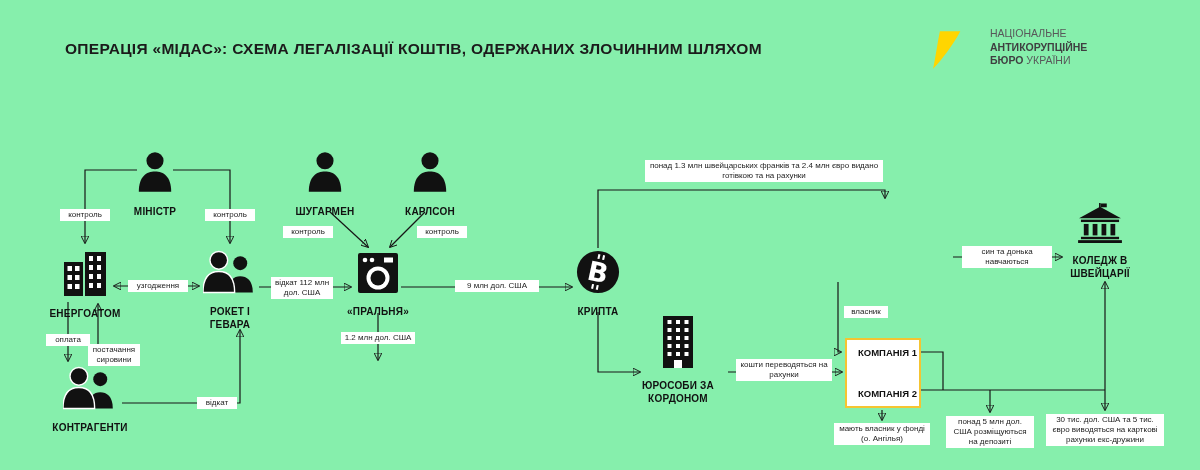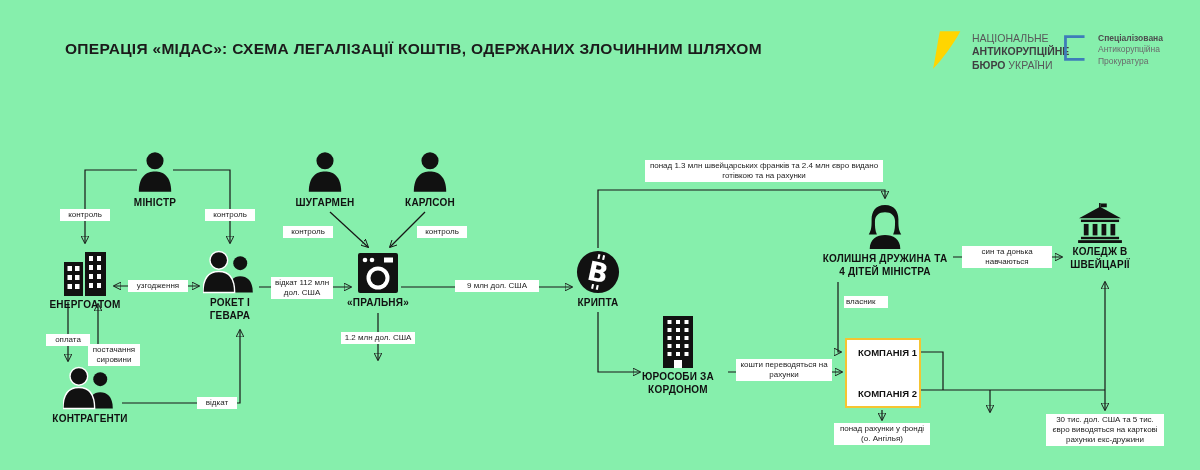--- a/index.html
+++ b/index.html
@@ -4,36 +4,36 @@
 <style>
   * { margin:0; padding:0; box-sizing:border-box; }
   html,body { background:#ffffff; }
   body { font-family:"Liberation Sans","DejaVu Sans",sans-serif; color:#161616; }
   .stage { position:relative; width:1200px; height:470px; background:#86efac; overflow:hidden; }
 
   .page-title { position:absolute; left:65px; top:40px; font-size:15.5px; font-weight:bold;
                 letter-spacing:.3px; color:#1b1b1b; white-space:nowrap; }
 
   
-  .logo { position:absolute; display:flex; align-items:center; gap:10px; }
+  .logo { position:absolute; display:flex; align-items:flex-start; gap:28px; }
   .logo-nabu { left:928px; top:27px; }
   .logo-sap  { left:1062px; top:33px; }
   .nabu-text { font-size:10.5px; line-height:1.3; color:#58585a; }
   .nabu-text .b { font-weight:bold; color:#3f3f41; }
   .sap-text { font-size:8.5px; line-height:1.3; color:#6a6a6c; }
   .sap-text .b { font-weight:bold; color:#4c4c4e; }
 
   
   svg.wires { position:absolute; left:0; top:0; z-index:1; }
   svg.wires path { stroke:#161616; stroke-width:1.2; fill:none; }
 
   
   .node { position:absolute; z-index:2; display:flex; flex-direction:column; align-items:center; }
   .node .icon { line-height:0; }
-  .nlabel { margin-top:3px; font-size:10px; font-weight:bold; text-align:center;
+  .nlabel { margin-top:12px; font-size:10px; font-weight:bold; text-align:center;
             line-height:1.25; letter-spacing:.2px; color:#111; }
 
   
   .elabel { position:absolute; z-index:3; font-size:8px; line-height:1.25; color:#1c1c1c;
             text-align:center; background:#fff; padding:1px 2px; }
 
   
   .companies { position:absolute; z-index:2; left:845px; top:338px; width:76px; height:70px;
                border:2px solid #F5C431; background:#fff; display:flex; flex-direction:column;
                justify-content:space-between; padding:7px 2px; }
@@ -82,32 +82,20 @@
         <path d="M14 2 L38 2 C30 17 17 35 6 46 C9 32 11 16 14 2 Z" fill="#FFD500"></path>
       </svg>
     </span>
     <div class="nabu-text">
       <div>НАЦІОНАЛЬНЕ</div>
       <div class="b">АНТИКОРУПЦІЙНЕ</div>
       <div><span class="b">БЮРО</span><span> УКРАЇНИ</span></div>
     </div>
   </div>
 
-  <div class="logo logo-sap">
-    <span class="icon">
-      <svg width="26" height="30" viewBox="0 0 30 32">
-        <path d="M26 3 H4 V29 H26" stroke="#3E7CB9" stroke-width="3.2" fill="none"></path>
-      </svg>
-    </span>
-    <div class="sap-text">
-      <div class="b">Спеціалізована</div>
-      <div>Антикорупційна</div>
-      <div>Прокуратура</div>
-    </div>
-  </div>
 
   <div class="node" style="left:110px;top:150px;width:90px">
     <span class="icon">
       <svg width="36" height="44" viewBox="0 0 40 44">
           <g fill="#111">
             <circle cx="20" cy="9.5" r="9.5"></circle>
             <path d="M2 44 C2 27 10.5 21.5 20 21.5 C29.5 21.5 38 27 38 44 Z"></path>
           </g>
         </svg>
     </span>
@@ -249,31 +237,20 @@
           <rect x="6.5" y="36" width="4" height="4"></rect>
             <rect x="15" y="36" width="4" height="4"></rect>
             <rect x="23.5" y="36" width="4" height="4"></rect>
           <rect x="13" y="44" width="8" height="8"></rect>
         </g>
       </svg>
     </span>
     <div class="nlabel">ЮРОСОБИ ЗА КОРДОНОМ</div>
   </div>
 
-  <div class="node" style="left:819px;top:202px;width:132px">
-    <span class="icon">
-      <svg width="44" height="48" viewBox="0 0 46 48">
-        <g fill="#111">
-          <path d="M23 2 C13 2 9 9 9 17 C9 24 9 28 6 33 L14.5 33 C12.5 28 12.5 24 12.5 19 C12.5 13 16.5 9.5 23 9.5 C29.5 9.5 33.5 13 33.5 19 C33.5 24 33.5 28 31.5 33 L40 33 C37 28 37 24 37 17 C37 9 33 2 23 2 Z"></path>
-          <path d="M7 48 C7 38 14.5 33.5 23 33.5 C31.5 33.5 39 38 39 48 Z"></path>
-        </g>
-      </svg>
-    </span>
-    <div class="nlabel">КОЛИШНЯ ДРУЖИНА ТА 4 ДІТЕЙ МІНІСТРА</div>
-  </div>
 
   <div class="node" style="left:1052px;top:203px;width:96px">
     <span class="icon">
       <svg width="48" height="40" viewBox="0 0 50 42">
         <g fill="#111">
           <rect x="24" y="0" width="1.6" height="7"></rect>
             <rect x="25.6" y="0.5" width="6.5" height="4"></rect>
           <polygon points="25,4 3,16 47,16"></polygon>
           <rect x="5" y="17.5" width="40" height="2.5"></rect>
           <rect x="8" y="22" width="5" height="12"></rect>
@@ -298,19 +275,20 @@
   <div class="elabel" style="left:128px;top:280px;width:60px">узгодження</div>
   <div class="elabel" style="left:283px;top:226px;width:50px">контроль</div>
   <div class="elabel" style="left:417px;top:226px;width:50px">контроль</div>
   <div class="elabel" style="left:271px;top:277px;width:62px">відкат 112 млн дол. США</div>
   <div class="elabel" style="left:455px;top:280px;width:84px">9 млн дол. США</div>
   <div class="elabel" style="left:46px;top:334px;width:44px">оплата</div>
   <div class="elabel" style="left:88px;top:344px;width:52px">постачання сировини</div>
   <div class="elabel" style="left:197px;top:397px;width:40px">відкат</div>
   <div class="elabel" style="left:341px;top:332px;width:74px">1.2 млн дол. США</div>
   <div class="elabel" style="left:645px;top:160px;width:238px">понад 1.3 млн швейцарських франків та 2.4 млн євро видано готівкою та на рахунки</div>
-  <div class="elabel" style="left:844px;top:296px;width:44px;text-align:left">власник</div>
+  <div class="elabel" style="left:844px;top:306px;width:44px;text-align:center">власник</div>
   <div class="elabel" style="left:962px;top:246px;width:90px">син та донька навчаються</div>
   <div class="elabel" style="left:736px;top:359px;width:96px">кошти переводяться на рахунки</div>
-  <div class="elabel" style="left:834px;top:423px;width:96px">понад рахунки у фонді (о. Ангілья)</div>
+  <div class="elabel" style="left:834px;top:423px;width:96px">мають власник у фонді (о. Ангілья)</div>
+  <div class="elabel" style="left:946px;top:416px;width:88px">понад 5 млн дол. США розміщуються на депозиті</div>
   <div class="elabel" style="left:1046px;top:414px;width:118px">30 тис. дол. США та 5 тис. євро виводяться на карткові рахунки екс-дружини</div>
 
 </div>
 
 </body></html>

